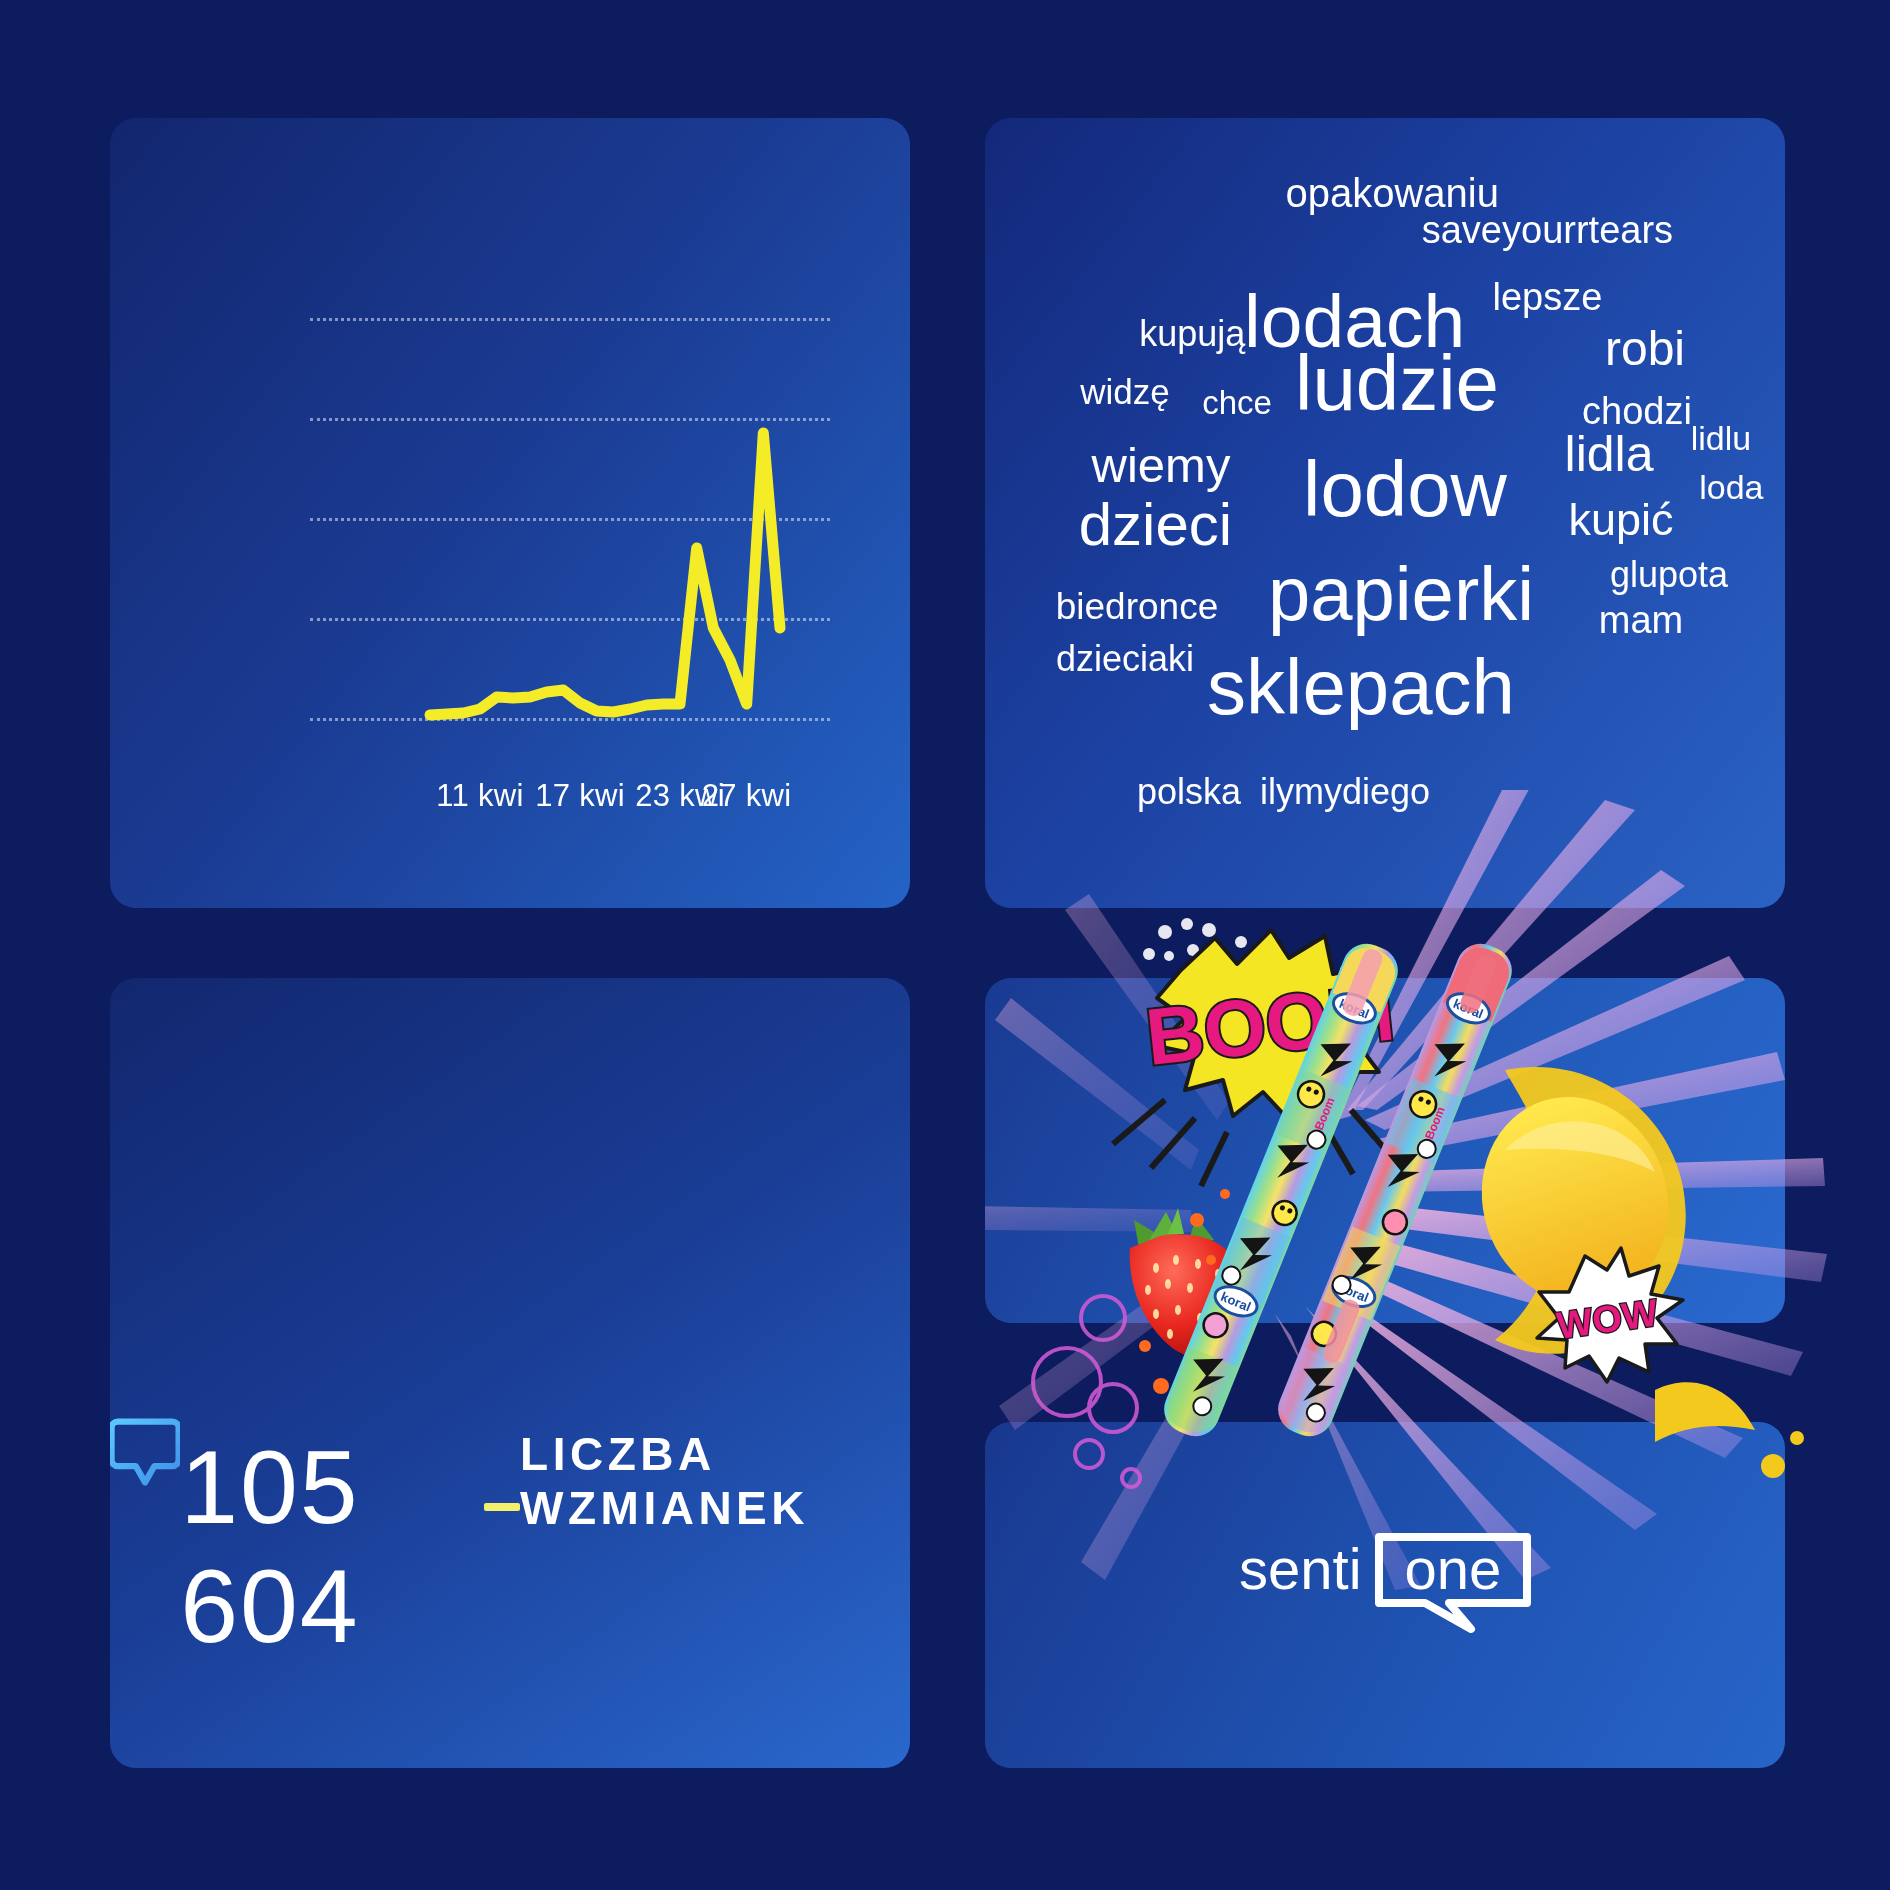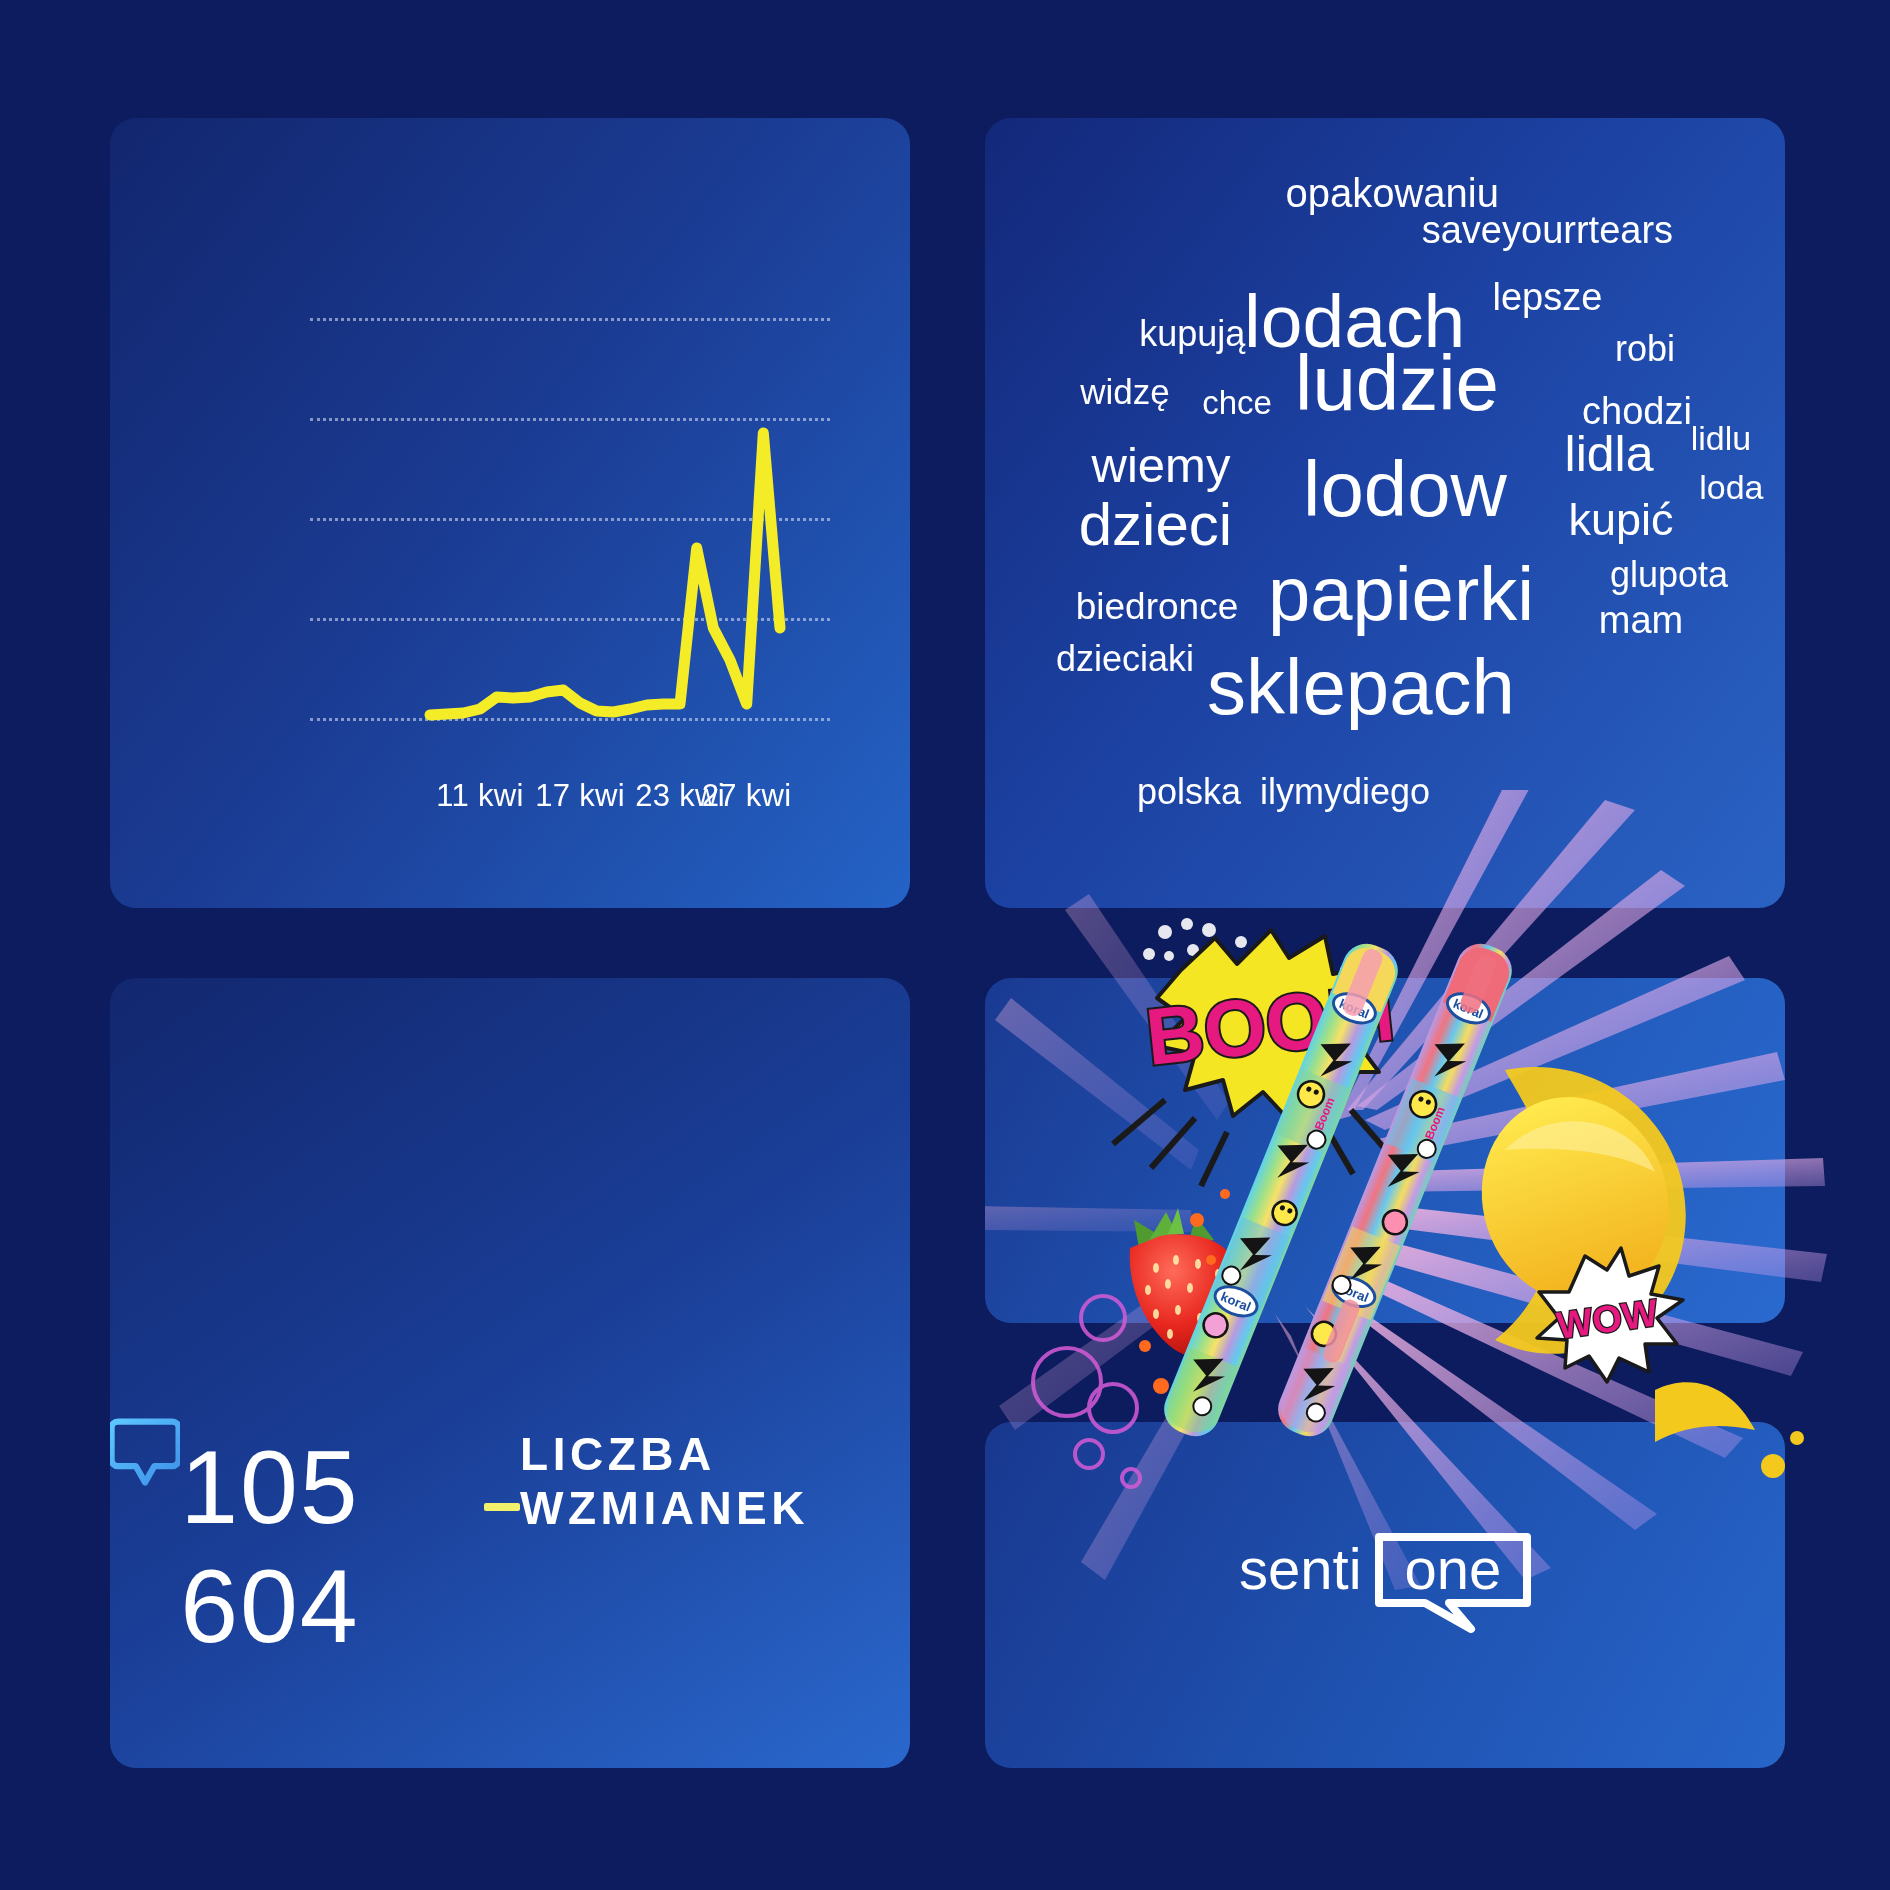--- a/index.html
+++ b/index.html
@@ -151,35 +151,35 @@
     </div>
   </div>
 
   <div class="card card-cloud">
     <div class="cloud" id="cloud">
         <span class="cw" style="left: 50.9%; top: 9.5%; font-size: 40px;">opakowaniu</span>
         <span class="cw" style="left: 70.3%; top: 14.2%; font-size: 38px;">saveyourrtears</span>
         <span class="cw" style="left: 46.2%; top: 20%; font-size: 75px; margin-top: 45px;">lodach</span>
         <span class="cw" style="left: 70.3%; top: 22.6%; font-size: 38px;">lepsze</span>
         <span class="cw" style="left: 25.9%; top: 27.3%; font-size: 36px;">kupują</span>
-        <span class="cw" style="left: 82.5%; top: 29.2%; font-size: 36px; text-align: center;">robi</span>
+        <span class="cw" style="left: 82.5%; top: 29.2%; font-size: 48px; text-align: center;">robi</span>
         <span class="cw" style="left: 17.5%; top: 34.5%; font-size: 35px;">widzę</span>
         <span class="cw" style="left: 31.5%; top: 36%; font-size: 33px;">chce</span>
         <span class="cw" style="left: 51.5%; top: 33.5%; font-size: 78px;">ludzie</span>
         <span class="cw" style="left: 81.5%; top: 34%; font-size: 38px; margin-top: 24px;">chodzi</span>
         <span class="cw" style="left: 92%; top: 40.5%; font-size: 34px;">lidlu</span>
         <span class="cw" style="left: 22%; top: 43.9%; font-size: 49px;">wiemy</span>
         <span class="cw" style="left: 78%; top: 42.5%; font-size: 50px;">lidla</span>
         <span class="cw" style="left: 93.3%; top: 46.7%; font-size: 34px;">loda</span>
         <span class="cw" style="left: 52.5%; top: 47%; font-size: 78px;">lodow</span>
         <span class="cw" style="left: 21.3%; top: 51.5%; font-size: 60px;">dzieci</span>
         <span class="cw" style="left: 79.5%; top: 50.8%; font-size: 45px;">kupić</span>
         <span class="cw" style="left: 52%; top: 60.3%; font-size: 76px;">papierki</span>
         <span class="cw" style="left: 85.5%; top: 57.9%; font-size: 36px;">glupota</span>
-        <span class="cw" style="left: 19%; top: 61.8%; font-size: 37px; margin-left: 20px;">biedronce</span>
+        <span class="cw" style="left: 19%; top: 61.8%; font-size: 37px;">biedronce</span>
         <span class="cw" style="left: 82%; top: 63.5%; font-size: 38px;">mam</span>
         <span class="cw" style="left: 17.5%; top: 68.5%; font-size: 36px;">dzieciaki</span>
         <span class="cw" style="left: 47%; top: 72%; font-size: 78px;">sklepach</span>
         <span class="cw" style="left: 25.5%; top: 85.3%; font-size: 36px;">polska</span>
         <span class="cw" style="left: 45%; top: 85.3%; font-size: 36px;">ilymydiego</span>
       </div>
   </div>
 
   <div class="card card-metric">
     <div class="metric-inner">

